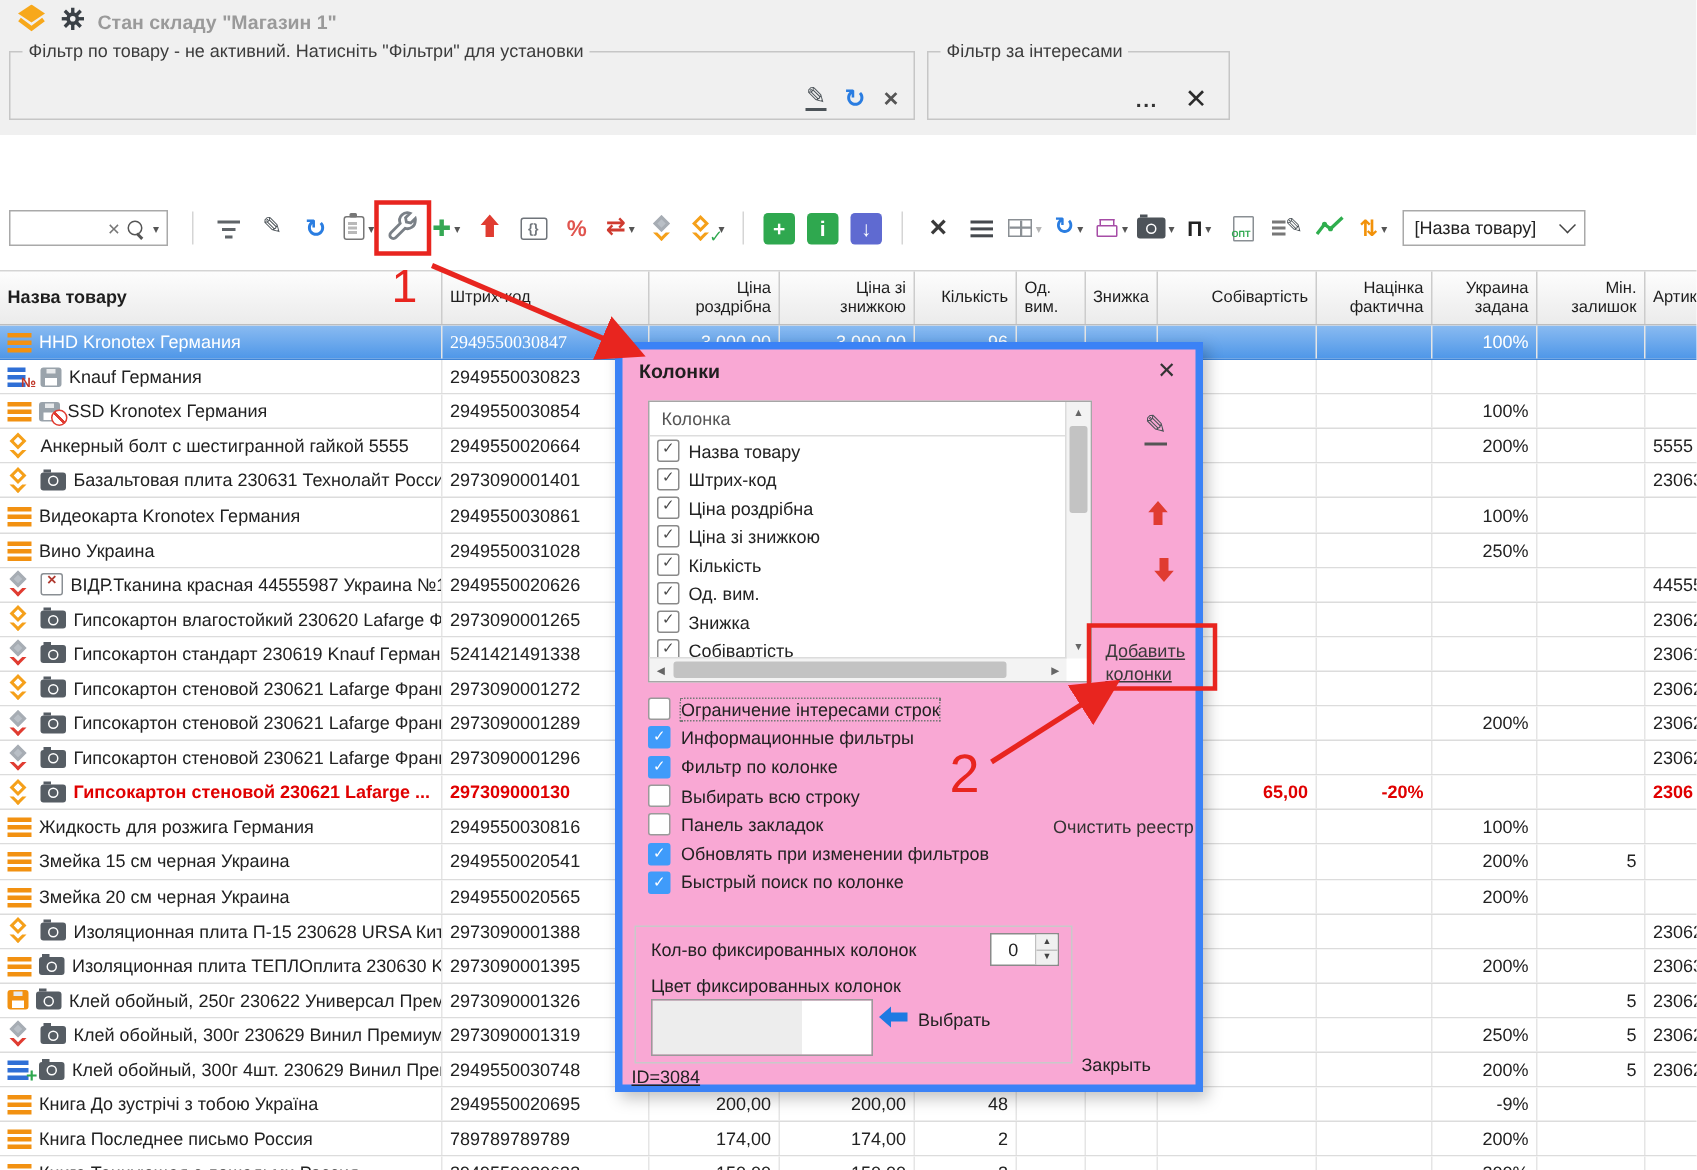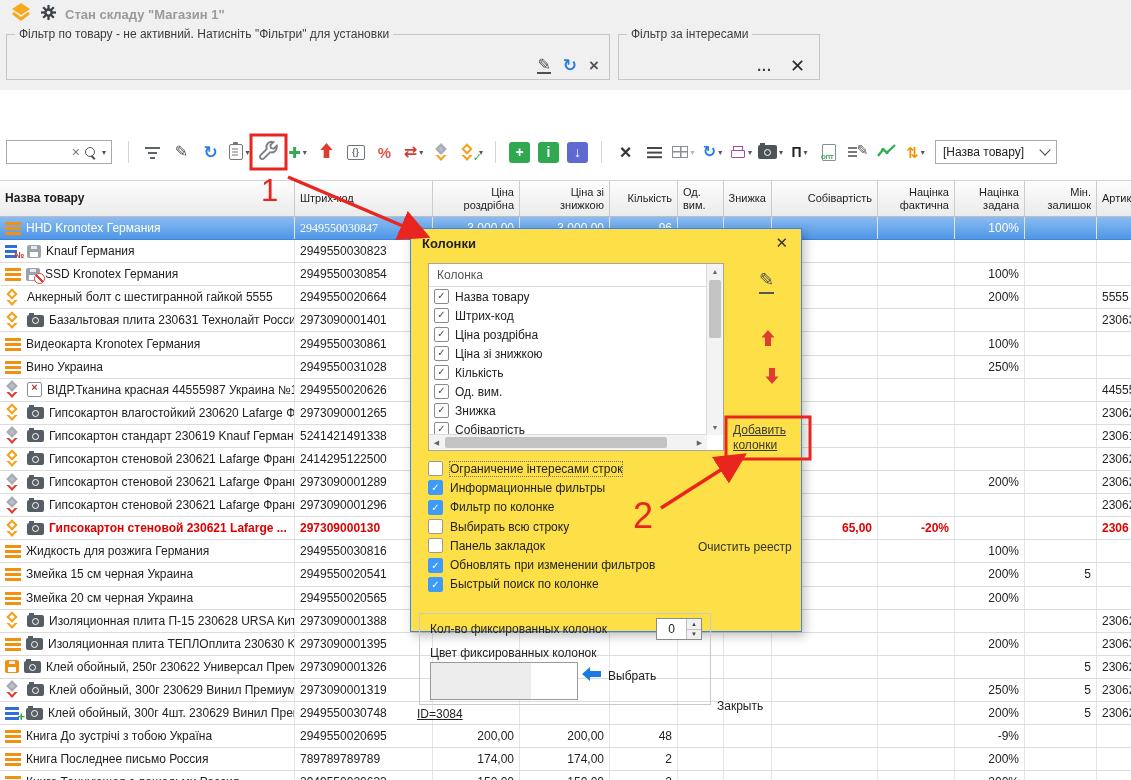--- a/index.html
+++ b/index.html
@@ -100,21 +100,21 @@
   .ri-floppy::after{content:"";position:absolute;left:4px;top:1px;width:6px;height:3px;background:#e8eaec}
   .ri-floppy.orange{background:#f29111}
   .ri-floppy .blk{position:absolute;right:-5px;bottom:-3px;width:9px;height:9px;border:1.5px solid #e03c31;border-radius:50%;
       background:#fff linear-gradient(45deg,transparent 42%,#e03c31 42%,#e03c31 58%,transparent 58%)}
   .ri-cam{width:17px;height:12px;background:#565d64;border-radius:2px;margin-top:1px}
   .ri-cam::before{content:"";position:absolute;left:50%;top:50%;width:7px;height:7px;margin:-3.5px 0 0 -3.5px;border:1.7px solid #fff;border-radius:50%;box-sizing:border-box}
   .ri-cam::after{content:"";position:absolute;left:2px;top:-2px;width:5px;height:2px;background:#565d64}
   .ri-cut{width:13px;height:13px;border:1px solid #8a8f94;background:#fff;border-radius:2px}
   .ri-cut::before{content:"×";position:absolute;left:0;right:0;top:-2px;text-align:center;color:#b03a30;font-size:11px;font-weight:bold}
   
-  .dlg{position:absolute;left:410px;top:228px;width:392px;height:404px;background:#fde047;border:1px solid #3b82f6;
+  .dlg{position:absolute;left:410px;top:228px;width:392px;height:500px;background:#f9a8d4;border:5px solid #3b82f6;
        box-shadow:3px 4px 10px rgba(0,0,0,.25);box-sizing:border-box;z-index:50;font-size:12px}
   .dlg-title{position:absolute;left:11px;top:7px;font-weight:bold;font-size:13px;color:#1f1f1f}
   .dlg-close{position:absolute;right:13px;top:5px;font-size:15px;color:#333;font-weight:bold}
   .lbox{position:absolute;left:17px;top:34px;width:296px;height:188px;background:#fff;border:1px solid #a6a6a6;box-sizing:border-box;overflow:hidden}
   .lh{height:22px;border-bottom:1px solid #ddd;display:flex;align-items:center;padding-left:8px;color:#555}
   .litem{height:19px;display:flex;align-items:center;gap:6px;padding-left:5px}
   .cbl{width:13px;height:13px;border:1px solid #8a8a8a;background:#fff;color:#4a4a4a;font-size:10px;
        line-height:12px;text-align:center;border-radius:2px;flex:none}
   .vscroll{position:absolute;right:0;top:0;width:16px;bottom:15px;background:#f3f3f3;border-left:1px solid #dcdcdc}
   .vscroll .arr{height:15px;display:flex;align-items:center;justify-content:center;font-size:7px;color:#666}
@@ -309,21 +309,21 @@
 <div class="ghead">
     <div class="hc b" style="width: 295px;">Назва товару</div>
     <div class="hc" style="width: 138px;">Штрих-код</div>
     <div class="hc r" style="width: 87px;">Ціна роздрібна</div>
     <div class="hc r" style="width: 90px;">Ціна зі знижкою</div>
     <div class="hc r" style="width: 68px;">Кількість</div>
     <div class="hc" style="width: 46px;">Од. вим.</div>
     <div class="hc r" style="width: 48px;">Знижка</div>
     <div class="hc r" style="width: 106px;">Собівартість</div>
     <div class="hc r" style="width: 77px;">Націнка фактична</div>
-    <div class="hc r" style="width: 70px;">Націнка задана</div>
+    <div class="hc r" style="width: 70px;">Украина задана</div>
     <div class="hc r" style="width: 72px;">Мін. залишок</div>
     <div class="hc" style="width: 40px;">Артик</div>
   </div>
 <div class="gbody">
     <div class="grow sel">
       <div class="c" style="width: 295px;">
         <span class="ri ri-list"></span>
         <span>HHD Kronotex Германия</span>
       </div>
       <div class="c" style="width: 138px; font-family: Liberation Serif, serif;">2949550030847</div>
@@ -498,21 +498,21 @@
       <div class="c r" style="width: 70px;"></div>
       <div class="c r" style="width: 72px;"></div>
       <div class="c" style="width: 40px;">23061</div>
     </div>
     <div class="grow">
       <div class="c" style="width: 295px;">
         <span class="dia o"></span>
         <span class="ri ri-cam"></span>
         <span>Гипсокартон стеновой 230621 Lafarge Франция...</span>
       </div>
-      <div class="c" style="width: 138px;">2414295122500</div>
+      <div class="c" style="width: 138px;">2973090001272</div>
       <div class="c r" style="width: 87px;"></div>
       <div class="c r" style="width: 90px;"></div>
       <div class="c r" style="width: 68px;"></div>
       <div class="c" style="width: 46px;"></div>
       <div class="c r" style="width: 48px;"></div>
       <div class="c r" style="width: 106px;"></div>
       <div class="c r" style="width: 77px;"></div>
       <div class="c r" style="width: 70px;"></div>
       <div class="c r" style="width: 72px;"></div>
       <div class="c" style="width: 40px;">23062</div>

